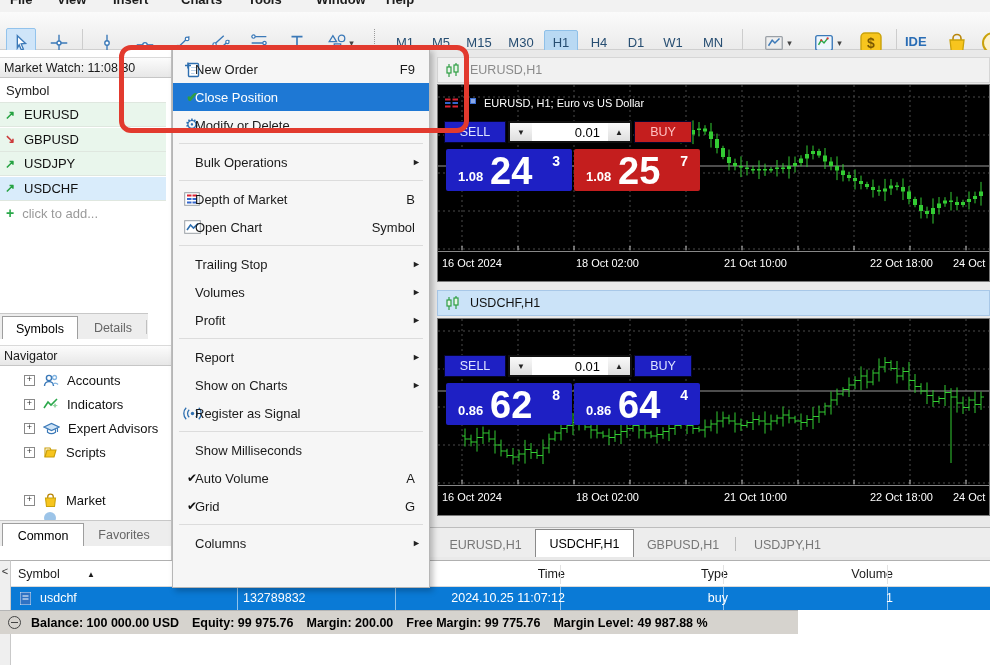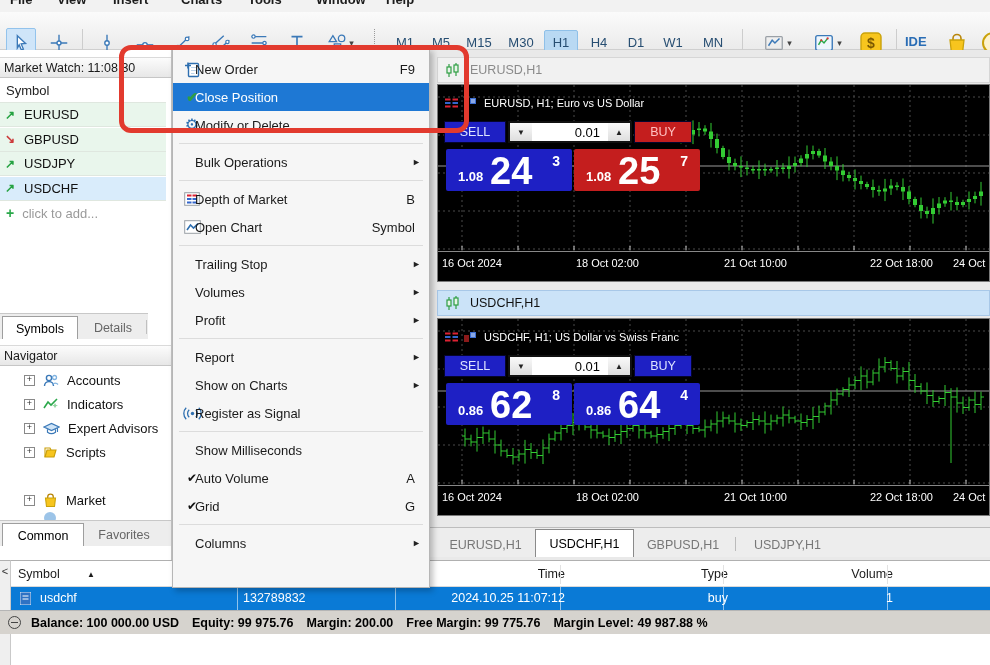--- a/index.html
+++ b/index.html
@@ -57,21 +57,21 @@
   
   .ctab{position:absolute;top:3px;height:27px;display:flex;align-items:center;justify-content:center;font-size:12.5px;color:#777;box-sizing:border-box}
   .ctab.active{background:#fff;border:1px solid #8a8a8a;color:#000;top:1px;height:29px}
   
   #tb-header{position:absolute;left:11px;top:560px;width:979px;height:27px;background:#fff;
              border-top:1px solid #b0b0b0;border-bottom:1px solid #d9d9d9;box-sizing:border-box}
   .tb-hcell{position:absolute;top:6px;font-size:12.5px;color:#1a1a1a}
   #tb-row{position:absolute;left:11px;top:587px;width:979px;height:23px;background:#0a7ad6;color:#fff}
   .tb-cell{position:absolute;top:4px;font-size:12.5px;white-space:nowrap}
   .tb-vline{position:absolute;top:0;width:1px;height:23px;background:rgba(255,255,255,.55)}
-  #status-bar{position:absolute;left:0;top:610px;width:990px;height:24px;background:#d6d3ce;border-top:1px solid #b5b5b5;
+  #status-bar{position:absolute;left:0;top:610px;width:798px;height:24px;background:#d6d3ce;border-top:1px solid #b5b5b5;
               display:flex;align-items:center;box-sizing:border-box}
   .st-seg{font-size:12.5px;font-weight:700;color:#000;margin-right:13px;white-space:nowrap}
   
   #context-menu{position:absolute;left:172px;top:48px;width:258px;height:540px;background:#f6f6f6;
                 border:1px solid #b6b6b6;box-shadow:3px 3px 6px rgba(0,0,0,.25);z-index:50;box-sizing:border-box;padding-top:6px}
   .menu-item{position:relative;height:28px;display:flex;align-items:center}
   .menu-item .lbl{position:absolute;left:22px;font-size:13px;color:#1a1a1a;white-space:nowrap}
   .menu-item .sc{position:absolute;right:14px;font-size:13px;color:#1a1a1a}
   .menu-item .sub{position:absolute;right:8px;font-size:9px;color:#222}
   .menu-item .ic{position:absolute;left:8px;width:22px;display:flex;justify-content:center;align-items:center}
@@ -786,37 +786,20 @@
           <line x1="416" y1="161" x2="416" y2="165" stroke="#cfcfcf" stroke-width="1"></line>
           <line x1="472" y1="161" x2="472" y2="165" stroke="#cfcfcf" stroke-width="1"></line>
           <line x1="528" y1="161" x2="528" y2="165" stroke="#cfcfcf" stroke-width="1"></line>
         </svg>
         <div class="axis-sep"></div>
         <div class="date-label" style="left: 4px;">16 Oct 2024</div>
         <div class="date-label" style="left: 138px;">18 Oct 02:00</div>
         <div class="date-label" style="left: 286px;">21 Oct 10:00</div>
         <div class="date-label" style="left: 432px;">22 Oct 18:00</div>
         <div class="date-label" style="left: 515px;">24 Oct</div>
-        <div class="info-line">
-          <span style="display: flex; margin-right: 4px;">
-            <svg width="15" height="12" viewBox="0 0 15 12">
-              <path d="M1 2.5h5.5 M8.5 2.5H14" stroke="#d23" stroke-width="2"></path>
-              <path d="M1 6h5.5 M8.5 6H14" stroke="#36c" stroke-width="2"></path>
-              <path d="M1 9.5h5.5 M8.5 9.5H14" stroke="#d23" stroke-width="2"></path>
-            </svg>
-          </span>
-          <span style="display: flex; margin-right: 6px;">
-            <svg width="15" height="12" viewBox="0 0 15 12">
-              <rect x="1" y="4" width="5" height="7" fill="#8b1a1a"></rect>
-              <rect x="7" y="1" width="6" height="6" fill="#3d6fd4"></rect>
-              <path d="M8 3h4 M8 5h4" stroke="#fff" stroke-width="0.8"></path>
-            </svg>
-          </span>
-          <span>USDCHF, H1;  US Dollar vs Swiss Franc</span>
-        </div>
         <div class="oct-btn" style="left: 6px; top: 36px; width: 62px; height: 22px; background: rgb(30, 32, 196); color: rgb(221, 228, 255);">SELL</div>
         <div class="stepper" style="left: 70px; top: 36px; width: 124px; height: 22px;">
           <div class="step-btn">▼</div>
           <div class="step-val">0.01</div>
           <div class="step-btn">▲</div>
         </div>
         <div class="oct-btn" style="left: 196px; top: 36px; width: 58px; height: 22px; background: rgb(30, 32, 196); color: rgb(221, 228, 255);">BUY</div>
         <div class="price-box" style="left: 8px; top: 64px; width: 126px; height: 42px; background: rgb(30, 32, 196);">
           <span class="pb-small">0.86</span>
           <span class="pb-big">62</span>

